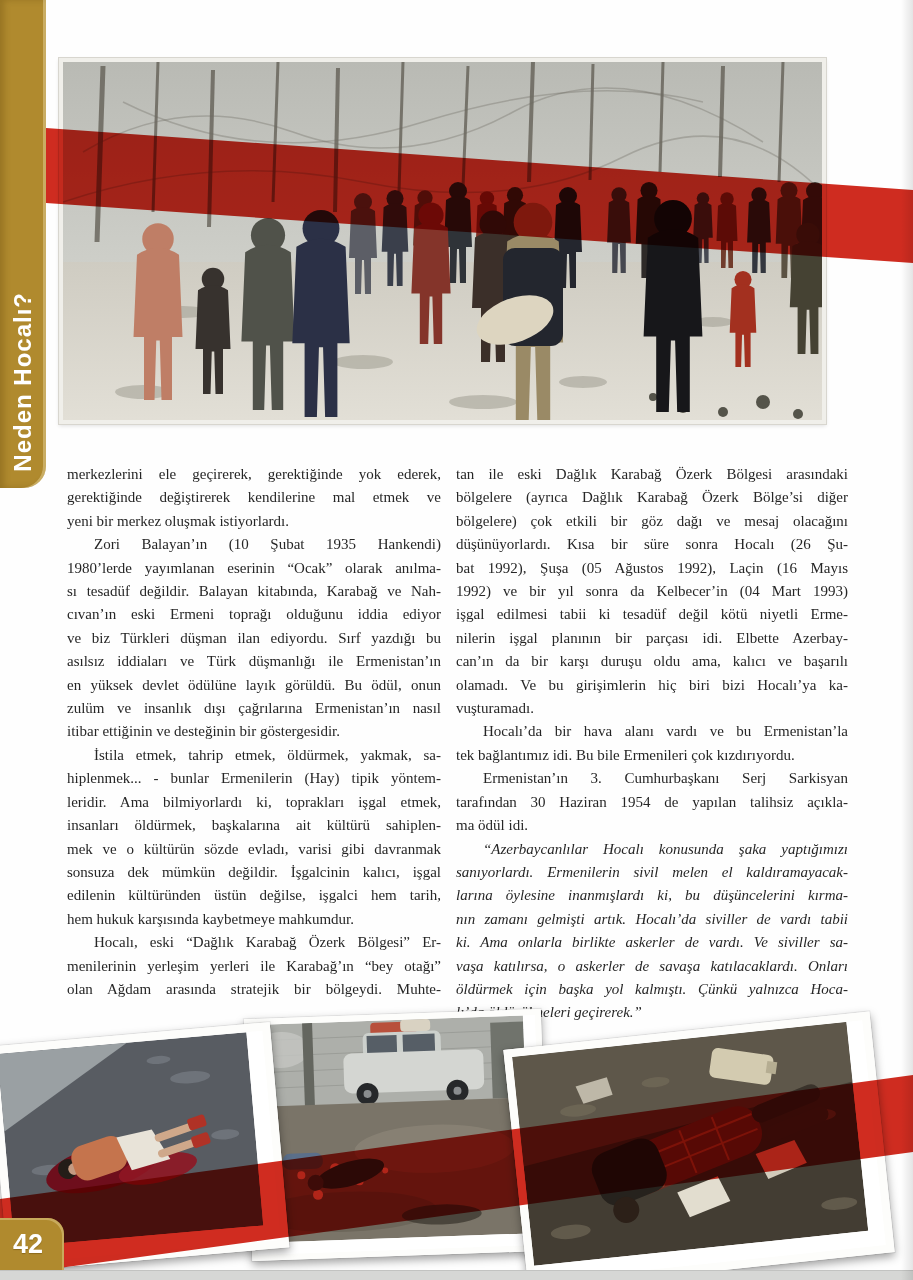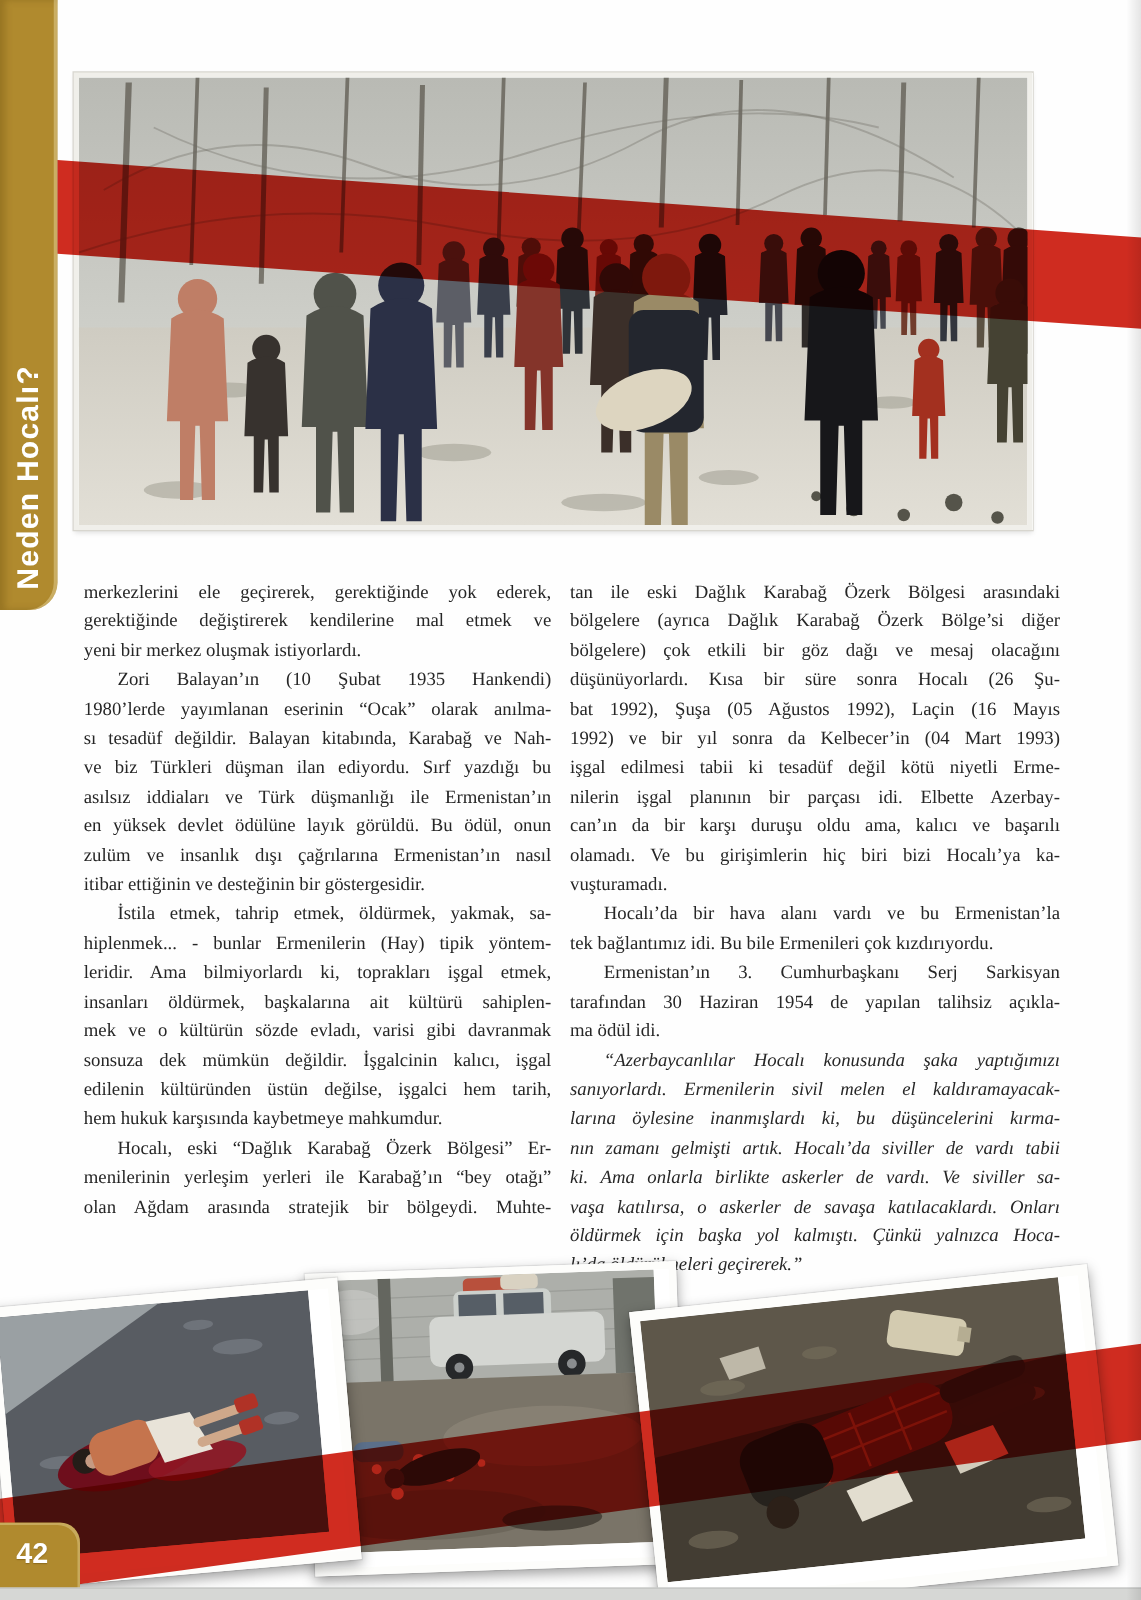--- a/index.html
+++ b/index.html
@@ -36,21 +36,21 @@
         transform:rotate(-2deg);z-index:1;}
   .photo-right{left:515px;top:1030px;width:352px;height:226px;border:8px solid #fdfdfb;
         transform:rotate(-6deg);z-index:3;}
   
   .ribbons{position:absolute;left:0;top:0;z-index:4;mix-blend-mode:multiply;pointer-events:none;}
   
   .page-tab{position:absolute;left:0;top:1218px;width:64px;height:56px;z-index:5;
         border-top-right-radius:16px;box-shadow:inset -2px 2px 0 rgba(255,244,200,.3);}
   .page-tab span{position:absolute;left:13px;top:11px;
         font-family:"Liberation Sans","DejaVu Sans",sans-serif;font-weight:bold;
-        font-size:23px;color:#ffffff;text-shadow:0 1px 1px rgba(90,60,0,.4);}
+        font-size:27px;color:#ffffff;text-shadow:0 1px 1px rgba(90,60,0,.4);}
   
   .bottom-strip{position:absolute;left:0;top:1270px;width:913px;height:10px;z-index:6;
         border-top:1px solid #c2c3c1;}
   .page-edge{position:absolute;right:0;top:0;width:12px;height:1280px;z-index:7;
         background:linear-gradient(to right,rgba(0,0,0,0),rgba(0,0,0,.10));pointer-events:none;}
 </style>
 </head>
 <body>
 
 <div class="page">
@@ -145,20 +145,21 @@
   <div class="column col-left">
       <div class="para">
         <div class="line">merkezlerini ele geçirerek, gerektiğinde yok ederek,</div>
         <div class="line">gerektiğinde değiştirerek kendilerine mal etmek ve</div>
         <div class="line last">yeni bir merkez oluşmak istiyorlardı.</div>
       </div>
       <div class="para indent">
         <div class="line">Zori Balayan’ın (10 Şubat 1935 Hankendi)</div>
         <div class="line">1980’lerde yayımlanan eserinin “Ocak” olarak anılma-</div>
         <div class="line">sı tesadüf değildir. Balayan kitabında, Karabağ ve Nah-</div>
+        <div class="line">cıvan’ın eski Ermeni toprağı olduğunu iddia ediyor</div>
         <div class="line">ve biz Türkleri düşman ilan ediyordu. Sırf yazdığı bu</div>
         <div class="line">asılsız iddiaları ve Türk düşmanlığı ile Ermenistan’ın</div>
         <div class="line">en yüksek devlet ödülüne layık görüldü. Bu ödül, onun</div>
         <div class="line">zulüm ve insanlık dışı çağrılarına Ermenistan’ın nasıl</div>
         <div class="line last">itibar ettiğinin ve desteğinin bir göstergesidir.</div>
       </div>
       <div class="para indent">
         <div class="line">İstila etmek, tahrip etmek, öldürmek, yakmak, sa-</div>
         <div class="line">hiplenmek... - bunlar Ermenilerin (Hay) tipik yöntem-</div>
         <div class="line">leridir. Ama bilmiyorlardı ki, toprakları işgal etmek,</div>

